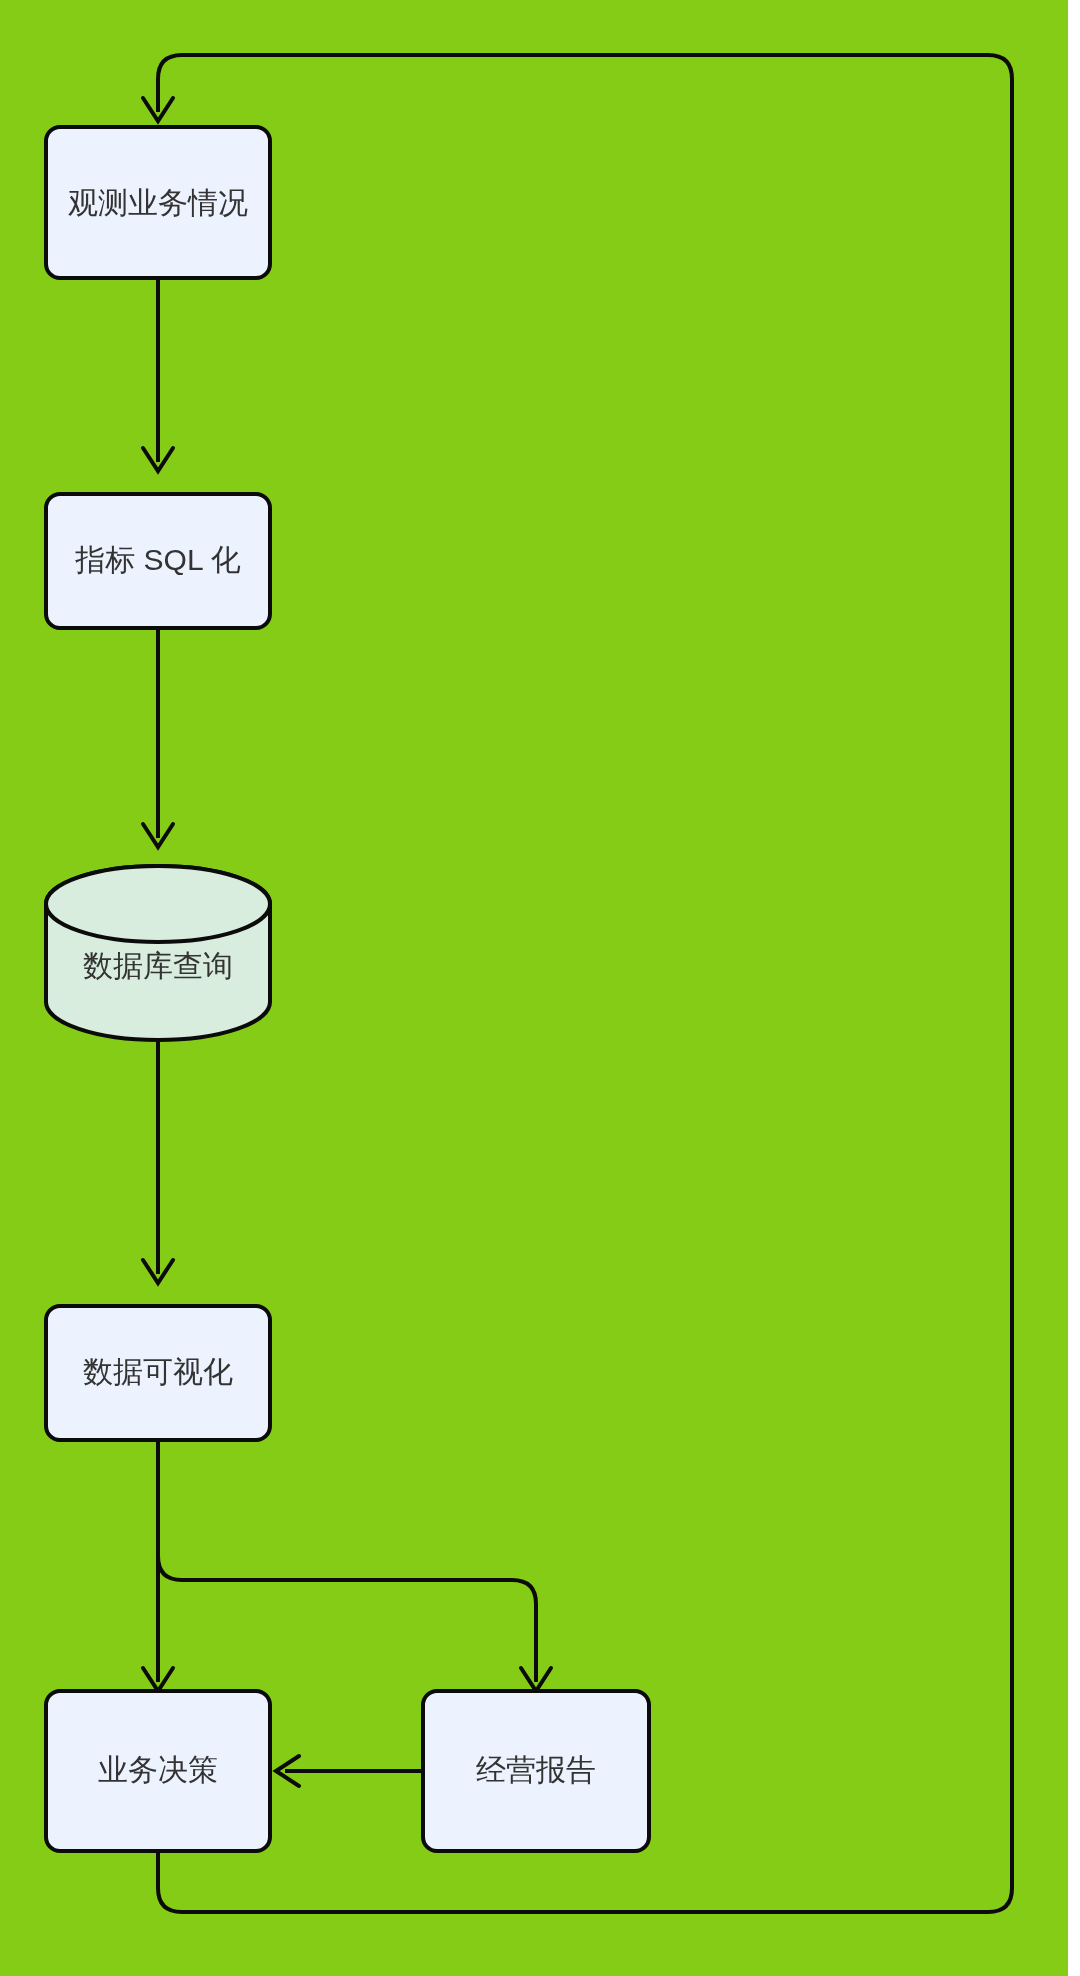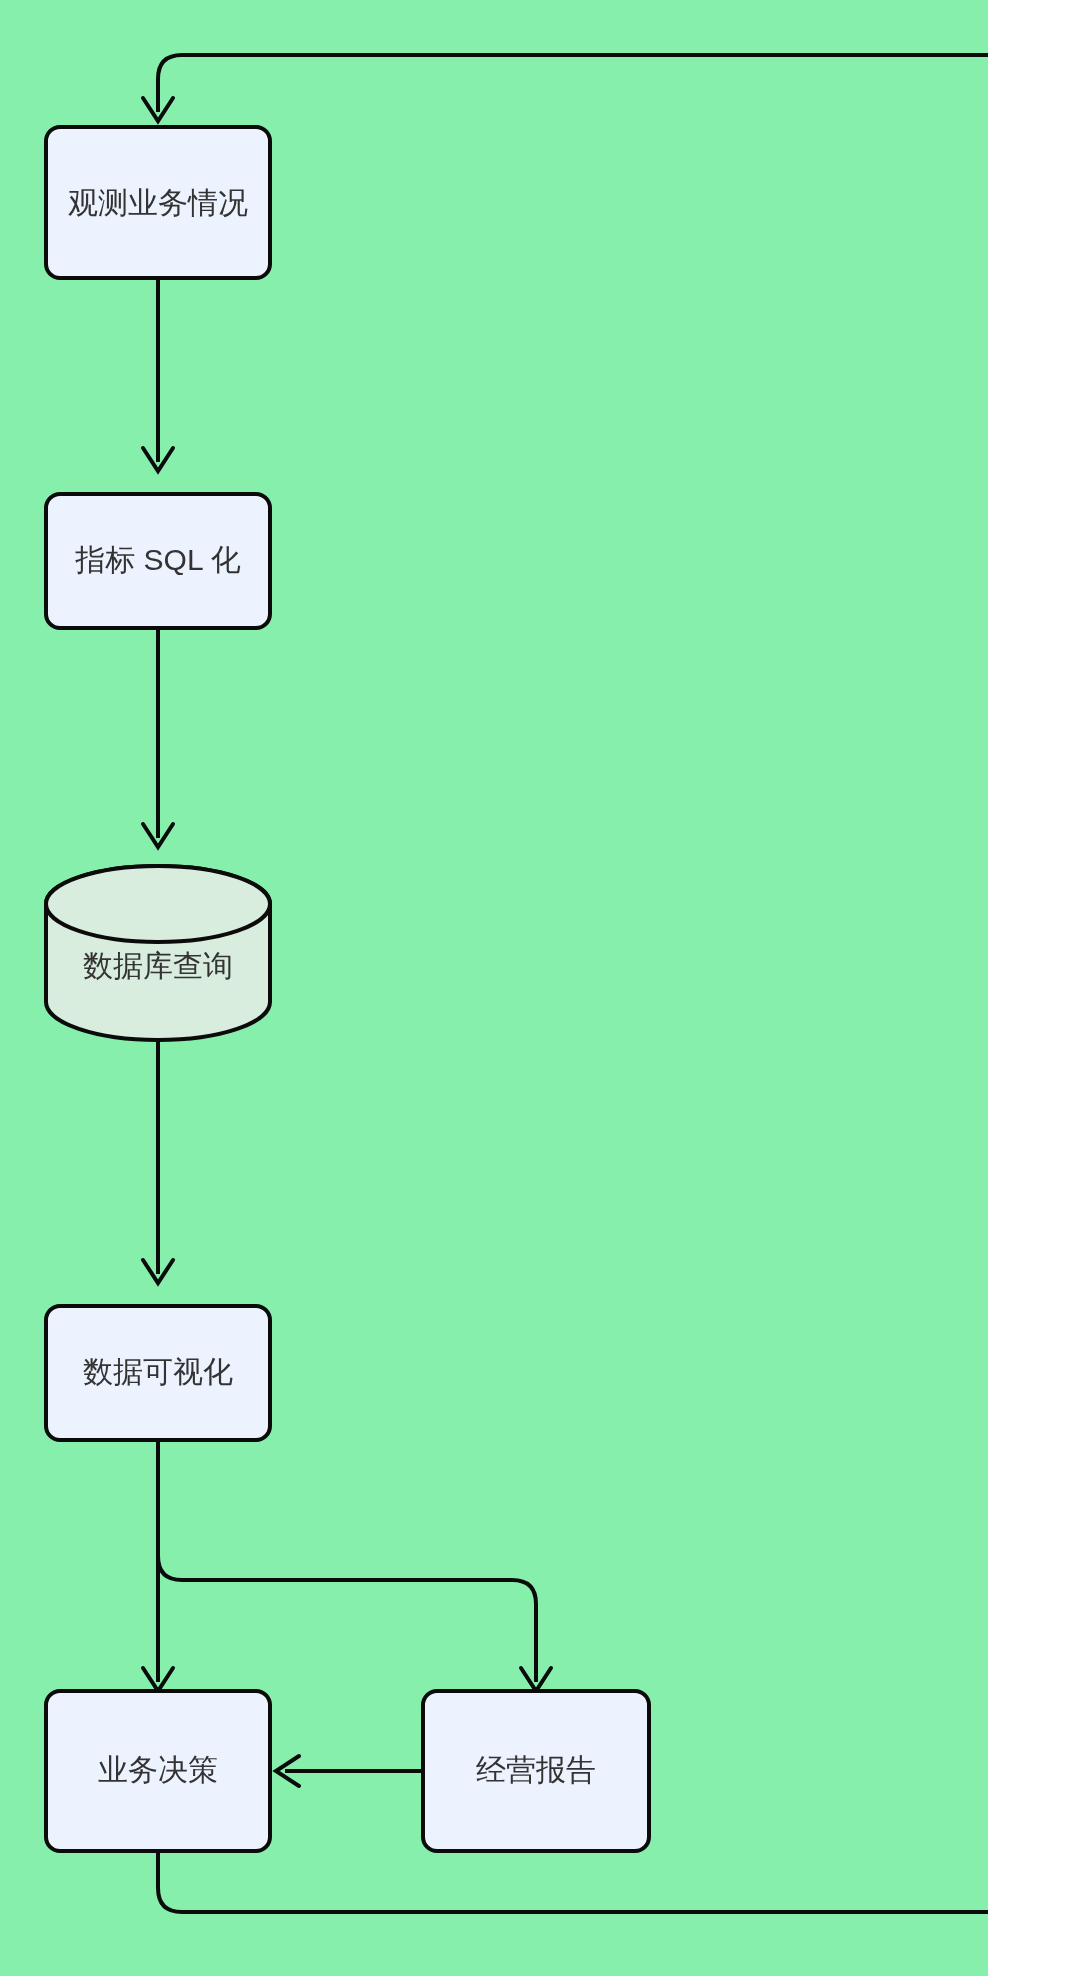--- a/index.html
+++ b/index.html
@@ -5,23 +5,23 @@
   html, body {
     margin: 0;
     padding: 0;
     background: #ffffff;
   }
   body {
     font-family: "Liberation Sans", "DejaVu Sans", sans-serif;
   }
   #diagram-root {
     position: relative;
-    width: 988px;
+    width: 1068px;
     height: 1976px;
-    background: #86efac;
+    background: #84cc16;
     overflow: hidden;
   }
   #flow-svg {
     position: absolute;
     left: 0;
     top: 0;
     width: 1080px;
     height: 1976px;
   }
   .node-shape {

